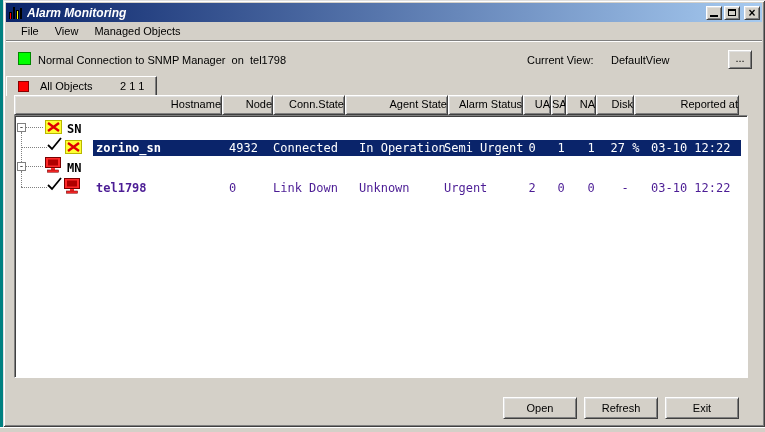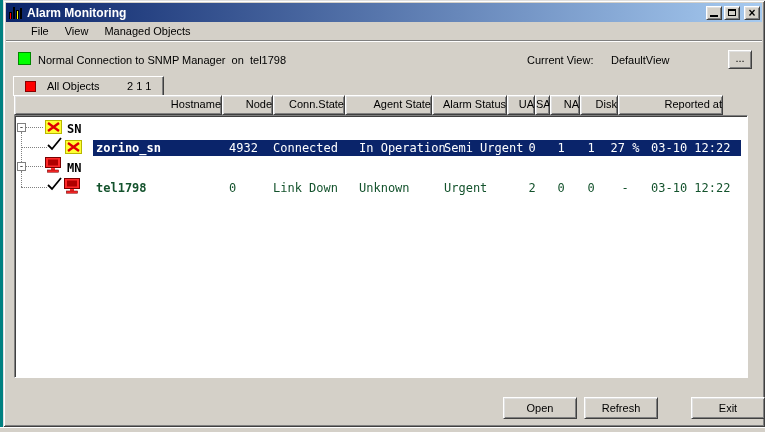--- a/index.html
+++ b/index.html
@@ -20,39 +20,39 @@
     position: absolute; left: 0; top: 427px; width: 765px; height: 5px;
     background: #d4d0c8; border-top: 1px solid #ffffff;
   }
   .titlebar {
     position: absolute; left: 3px; top: 3px; right: 3px; height: 19px;
     background: linear-gradient(to right, #0a246a, #a6caf0);
     display: flex; align-items: center; padding: 0 2px;
   }
   .titlebar .title {
     color: #fff; font-weight: bold; font-size: 12px; margin-left: 4px;
-    flex: 1; white-space: nowrap; overflow: hidden;
+    flex: 1; white-space: nowrap; overflow: hidden; font-style: italic;
   }
   .app-icon { width: 15px; height: 14px; display: inline-flex; align-items: flex-end; gap: 1px; padding: 1px; }
   .app-icon i { display: block; width: 3px; border: 1px solid #000; border-bottom: none; }
   .win-controls { display: flex; gap: 2px; align-items: center; }
   .win-btn {
     width: 16px; height: 14px; background: #d4d0c8;
     border: 1px solid; border-color: #ffffff #404040 #404040 #ffffff;
     box-shadow: inset 1px 1px 0 #dfdfdf, inset -1px -1px 0 #808080;
     display: flex; align-items: center; justify-content: center; cursor: default;
   }
   .win-btn.close { margin-left: 2px; }
   .glyph-min { width: 8px; height: 2px; background: #000; margin-top: 7px; }
   .glyph-max { width: 8px; height: 7px; border: 1px solid #000; border-top: 2px solid #000; }
   .glyph-close { font-size: 12px; font-weight: bold; line-height: 10px; }
 
   .menubar {
     position: absolute; left: 3px; top: 22px; right: 3px; height: 19px;
-    display: flex; align-items: center; padding-left: 19px;
+    display: flex; align-items: center; padding-left: 9px;
     border-bottom: 1px solid #808080; box-shadow: 0 1px 0 #ffffff;
   }
   .menu-item { padding: 2px 6px; margin-right: 4px; }
 
   
   .status-square {
     position: absolute; left: 15px; top: 52px; width: 13px; height: 13px;
     border: 1px solid #008800;
   }
   .status-text { position: absolute; left: 35px; top: 54px; white-space: pre; }
@@ -60,36 +60,36 @@
   .curview-value { position: absolute; left: 608px; top: 54px; }
   .browse-btn {
     position: absolute; left: 725px; top: 50px; width: 24px; height: 19px;
     background: #d4d0c8; border: 1px solid; border-color: #ffffff #404040 #404040 #ffffff;
     box-shadow: inset 1px 1px 0 #dfdfdf, inset -1px -1px 0 #808080;
     text-align: center; line-height: 15px; cursor: default;
   }
 
   
   .tab {
-    position: absolute; left: 10px; top: 76px; width: 151px; height: 20px;
+    position: absolute; left: 3px; top: 76px; width: 151px; height: 20px;
     background: #d4d0c8; border-top: 1px solid #ffffff; border-left: 1px solid #ffffff;
     border-right: 1px solid #404040; box-shadow: inset -1px 0 0 #808080;
   }
   .tab-square { position: absolute; left: 11px; top: 4px; width: 11px; height: 11px; border: 1px solid #880000; }
   .tab-label { position: absolute; left: 33px; top: 3px; }
   .tab-count { position: absolute; left: 113px; top: 3px; white-space: pre; }
 
   
   .header { position: absolute; left: 11px; top: 95px; width: 734px; height: 20px; display: flex; }
   .hcell {
     background: #d4d0c8; border: 1px solid; border-color: #ffffff #404040 #404040 #ffffff;
     box-shadow: inset 1px 1px 0 #dfdfdf, inset -1px -1px 0 #808080;
     text-align: right; line-height: 17px; overflow: hidden; white-space: nowrap; cursor: default;
   }
-  .c0{width:208px}.c1{width:51px}.c2{width:72px}.c3{width:87px}.c4{width:75px}
+  .c0{width:208px}.c1{width:51px}.c2{width:72px}.c3{width:103px}.c4{width:75px}
   .c5{width:28px}.c6{width:15px}.c7{width:30px}.c8{width:38px}.c9{width:105px}
 
   
   .list {
     position: absolute; left: 11px; top: 115px; width: 734px; height: 263px;
     background: #ffffff; border: 1px solid; border-color: #808080 #ffffff #ffffff #808080;
     box-shadow: inset 1px 1px 0 #404040;
   }
   .mono { font-family: "DejaVu Sans Mono", monospace; font-size: 12px; }
   .expander {
@@ -115,21 +115,21 @@
   .gl-mn { left: 52px; top: 45px; }
   .rowcheck { position: absolute; }
   .ck-zorino { left: 31px; top: 20px; }
   .ck-tel { left: 31px; top: 60px; }
   .cicon { position: absolute; }
   .ci-zorino { left: 50px; top: 24px; }
   .ci-tel { left: 48px; top: 62px; }
 
   .datarow { position: absolute; left: 78px; width: 648px; height: 16px; line-height: 16px; white-space: nowrap; }
   .row-zorino { top: 24px; background: #0a246a; color: #ffffff; padding-left: 19px; }
-  .row-tel { top: 64px; color: #14532d; }
+  .row-tel { top: 64px; color: #4c1d95; }
   .datarow span { position: absolute; top: 0; }
   .cell-host  { left: 3px; font-weight: bold; }
   .cell-node  { left: 136px; }
   .cell-conn  { left: 180px; }
   .cell-agent { left: 266px; }
   .cell-alarm { left: 351px; }
   .cell-ua    { left: 425px; width: 28px; text-align: center; }
   .cell-sa    { left: 453px; width: 30px; text-align: center; }
   .cell-na    { left: 483px; width: 30px; text-align: center; }
   .cell-disk  { left: 513px; width: 38px; text-align: center; }
@@ -137,21 +137,21 @@
 
   
   .action-btn {
     position: absolute; top: 397px; width: 74px; height: 22px;
     background: #d4d0c8; border: 1px solid; border-color: #ffffff #404040 #404040 #ffffff;
     box-shadow: inset 1px 1px 0 #dfdfdf, inset -1px -1px 0 #808080;
     text-align: center; line-height: 20px; cursor: default;
   }
   .btn-open { left: 500px; }
   .btn-refresh { left: 581px; }
-  .btn-exit { left: 662px; margin-left: 26px; }
+  .btn-exit { left: 662px; }
 </style>
 </head>
 <body>
 
 <div class="desktop">
   <div class="window">
 
     <div class="titlebar">
       <span class="app-icon">
         <i style="height:7px;background:#ff0000"></i>

